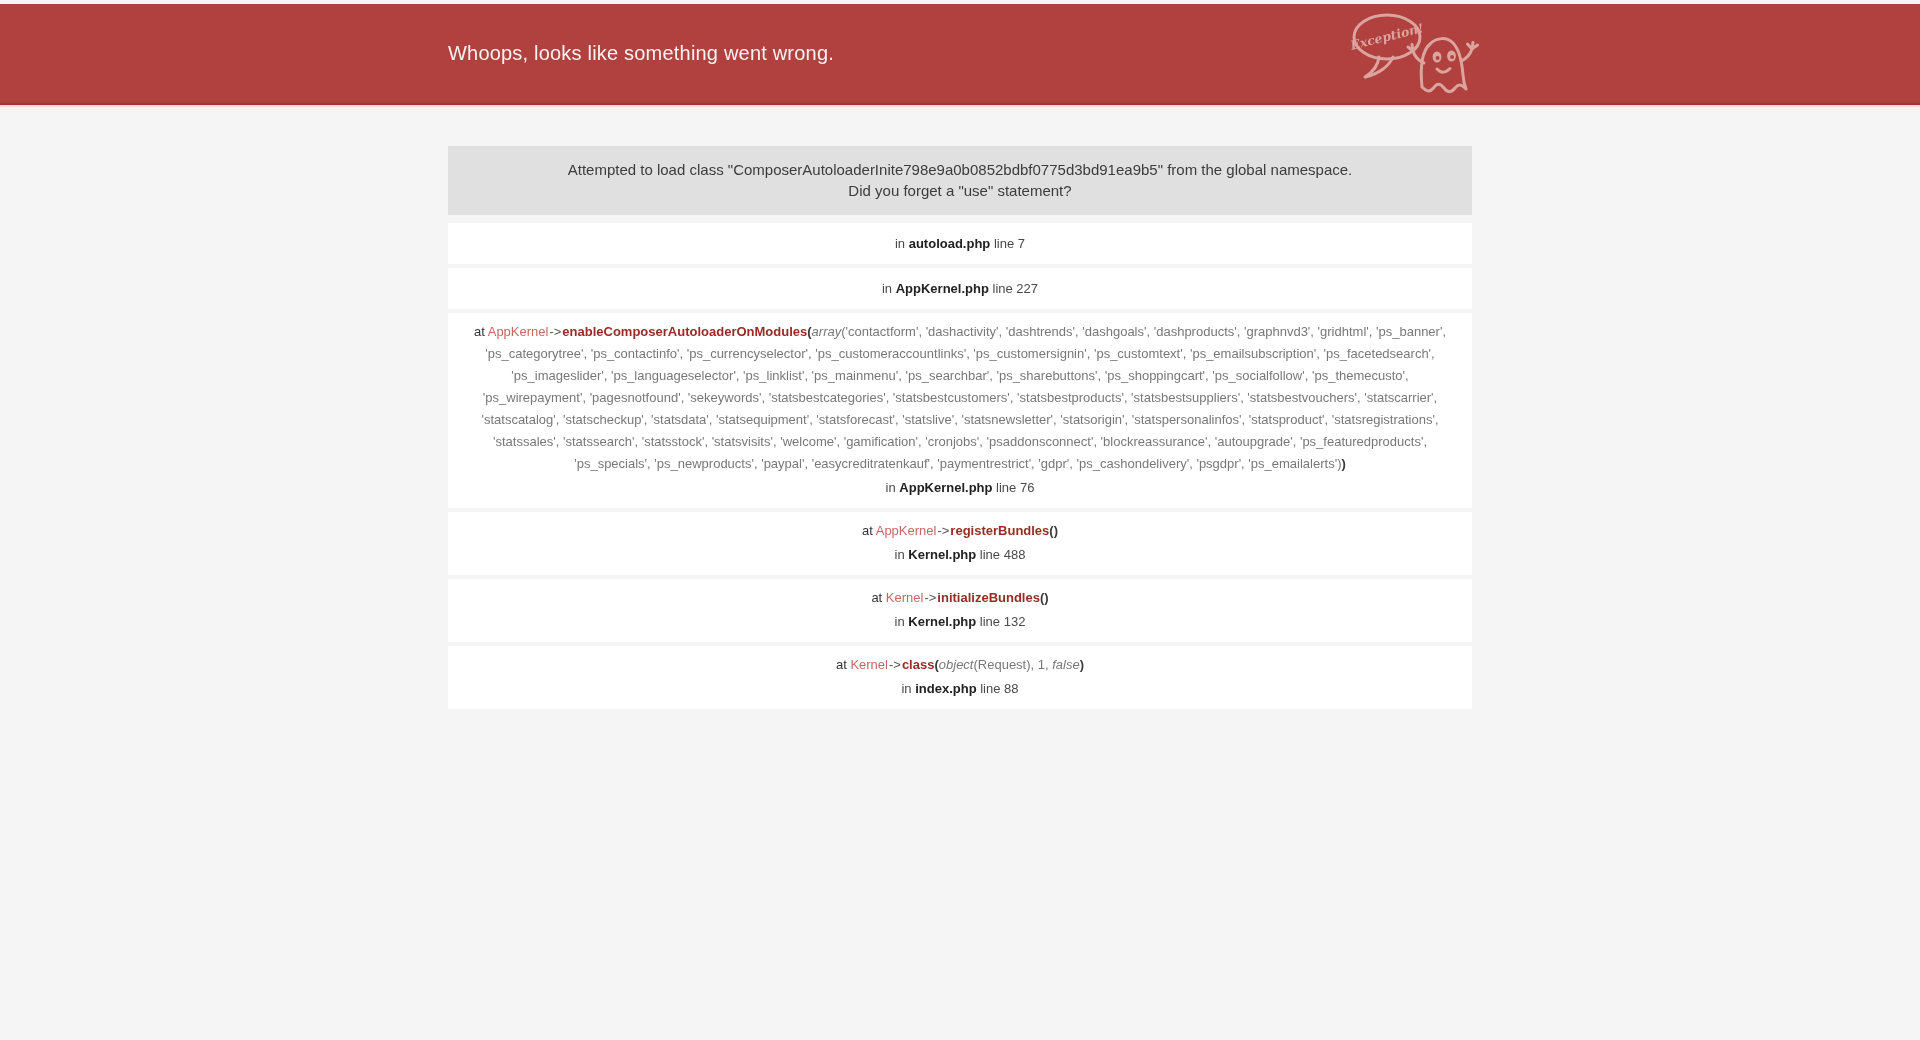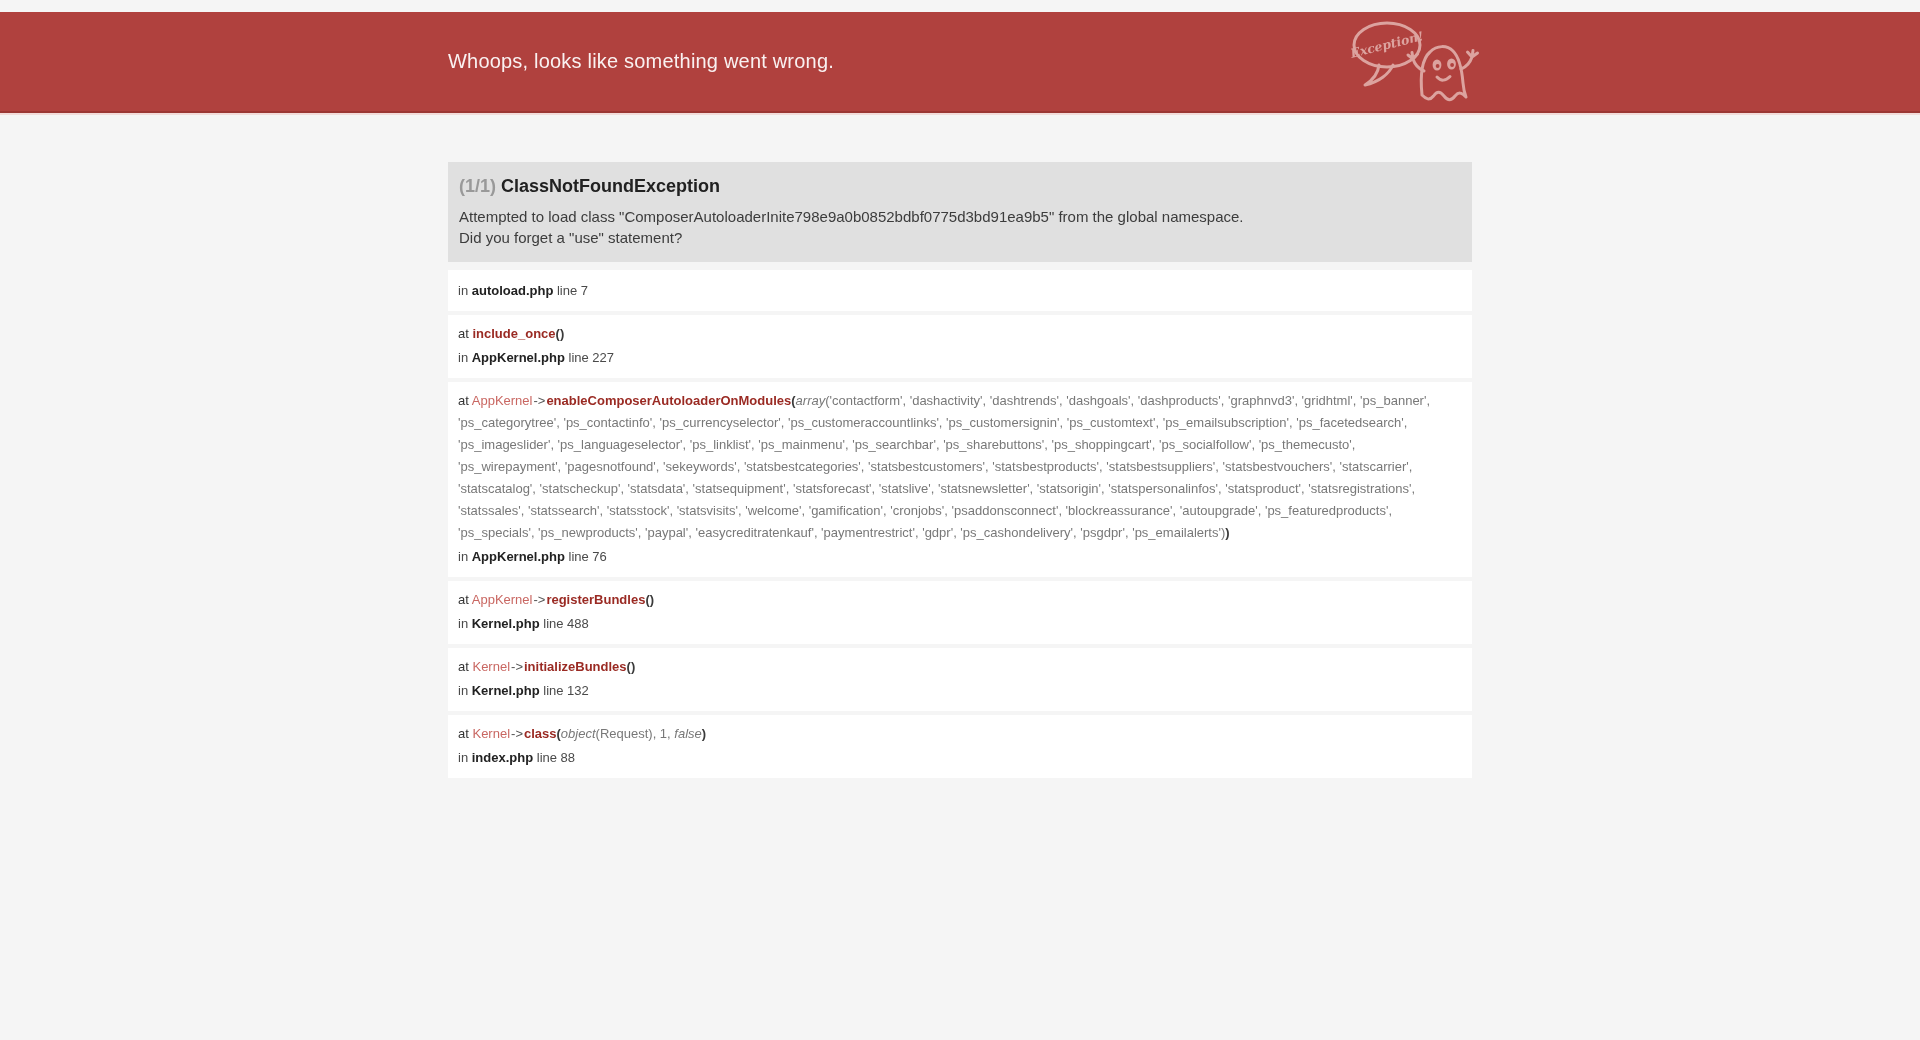--- a/index.html
+++ b/index.html
@@ -3,21 +3,21 @@
 <meta charset="utf-8">
 <style>
   * { box-sizing: border-box; }
   html, body { margin: 0; padding: 0; }
   body {
     width: 1920px; height: 1040px;
     background: #f5f5f5;
     font-family: "Liberation Sans", sans-serif;
     color: #222;
   }
-  .container { width: 1024px; margin: 12px auto; position: relative; }
+  .container { width: 1024px; margin: 4px auto; position: relative; text-align: center; }
 
   
   .header {
     background: #b0413e;
     height: 101px;
     border-bottom: 2px solid #9b3733;
   }
   .header-accent { height: 2px; background: #f2dcda; }
   .header-inner { height: 100%; display: flex; align-items: center; }
   .page-title {
@@ -71,35 +71,30 @@
         </g>
         <text x="37" y="30" transform="rotate(-14 37 26)" text-anchor="middle" font-size="12.5" font-style="italic" font-weight="bold" font-family="DejaVu Serif, serif" fill="#dca39f">Exception!</text>
       </svg>
     </div>
   </div>
 </div>
 <div class="header-accent"></div>
 
 <div class="container content">
   <div class="summary">
-    <h2>
-      <span class="counter">(1/1)</span>
-      <span class="exc-name">ClassNotFoundException</span>
-    </h2>
     <div class="message">
       <div>Attempted to load class "ComposerAutoloaderInite798e9a0b0852bdbf0775d3bd91ea9b5" from the global namespace.</div>
       <div>Did you forget a "use" statement?</div>
     </div>
   </div>
   <div>
       <div class="trace-row">
         <div class="loc-line"><span>in </span><span class="file">autoload.php</span><span> line 7</span></div>
       </div>
       <div class="trace-row">
-        <div class="call-line"><span class="tok-plain">at  </span><span class="tok-fn">include_once</span><span class="tok-paren">(</span><span class="tok-paren">)</span></div>
         <div class="loc-line"><span>in </span><span class="file">AppKernel.php</span><span> line 227</span></div>
       </div>
       <div class="trace-row">
         <div class="call-line"><span class="tok-plain">at </span><span class="tok-cls">AppKernel</span><span class="tok-arrow">-&gt;</span><span class="tok-fn">enableComposerAutoloaderOnModules</span><span class="tok-paren">(</span><span class="tok-argi">array</span><span class="tok-arg">('contactform', 'dashactivity', 'dashtrends', 'dashgoals', 'dashproducts', 'graphnvd3', 'gridhtml', 'ps_banner', 'ps_categorytree', 'ps_contactinfo', 'ps_currencyselector', 'ps_customeraccountlinks', 'ps_customersignin', 'ps_customtext', 'ps_emailsubscription', 'ps_facetedsearch', 'ps_imageslider', 'ps_languageselector', 'ps_linklist', 'ps_mainmenu', 'ps_searchbar', 'ps_sharebuttons', 'ps_shoppingcart', 'ps_socialfollow', 'ps_themecusto', 'ps_wirepayment', 'pagesnotfound', 'sekeywords', 'statsbestcategories', 'statsbestcustomers', 'statsbestproducts', 'statsbestsuppliers', 'statsbestvouchers', 'statscarrier', 'statscatalog', 'statscheckup', 'statsdata', 'statsequipment', 'statsforecast', 'statslive', 'statsnewsletter', 'statsorigin', 'statspersonalinfos', 'statsproduct', 'statsregistrations', 'statssales', 'statssearch', 'statsstock', 'statsvisits', 'welcome', 'gamification', 'cronjobs', 'psaddonsconnect', 'blockreassurance', 'autoupgrade', 'ps_featuredproducts', 'ps_specials', 'ps_newproducts', 'paypal', 'easycreditratenkauf', 'paymentrestrict', 'gdpr', 'ps_cashondelivery', 'psgdpr', 'ps_emailalerts')</span><span class="tok-paren">)</span></div>
         <div class="loc-line"><span>in </span><span class="file">AppKernel.php</span><span> line 76</span></div>
       </div>
       <div class="trace-row">
         <div class="call-line"><span class="tok-plain">at </span><span class="tok-cls">AppKernel</span><span class="tok-arrow">-&gt;</span><span class="tok-fn">registerBundles</span><span class="tok-paren">(</span><span class="tok-paren">)</span></div>
         <div class="loc-line"><span>in </span><span class="file">Kernel.php</span><span> line 488</span></div>
       </div>

